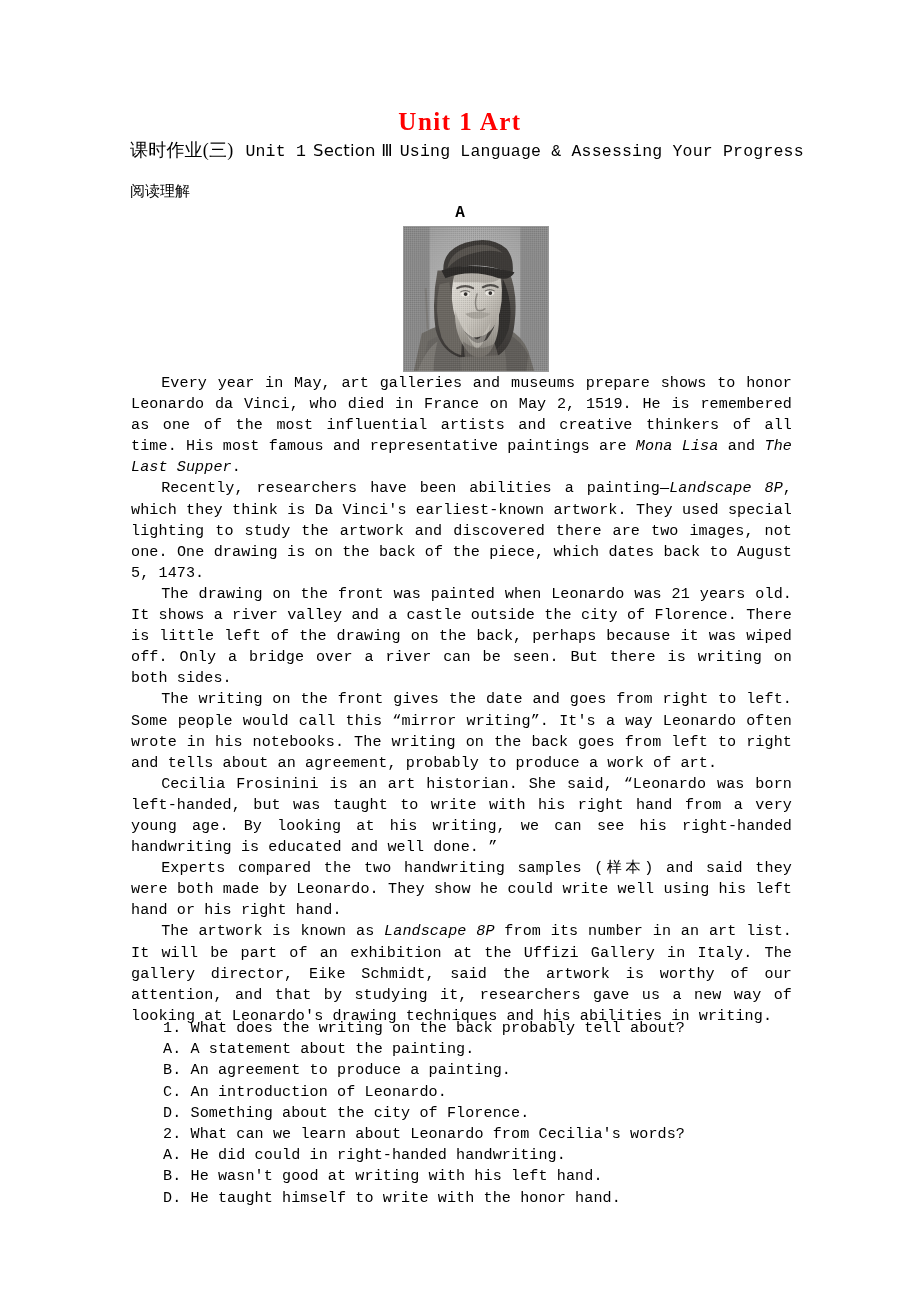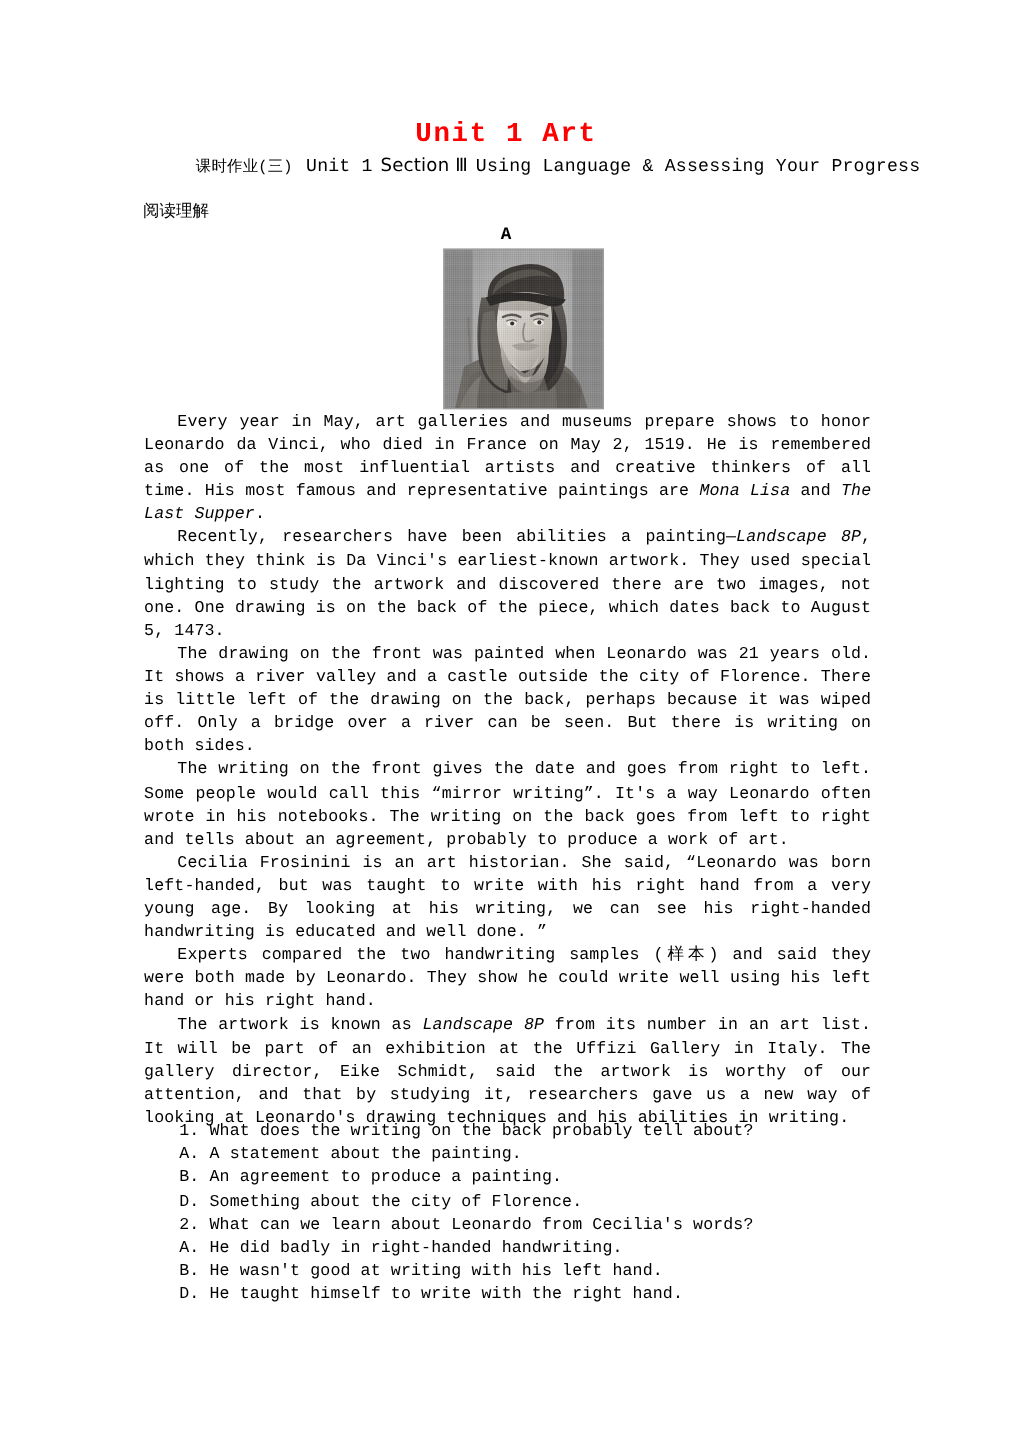--- a/index.html
+++ b/index.html
@@ -27,38 +27,37 @@
   .unit-title {
     position: absolute;
     left: 0;
     top: 108px;
     width: 920px;
     text-align: center;
     color: #ff0000;
     font-weight: bold;
     font-size: 25px;
     letter-spacing: 1.5px;
-    font-family: Liberation Mono, monospace;
+    font-family: Liberation Serif, serif;
     line-height: 28px;
   }
 
   .assign-line {
     position: absolute;
     left: 130px;
     top: 139px;
     width: 680px;
     font-size: 16.5px;
     line-height: 22px;
     letter-spacing: 0.2px;
     white-space: nowrap;
   }
   .assign-line .cjk {
-    font-family: Liberation Mono, monospace;
-    font-size: 14px;
-    margin-left: 48px;
+    font-family: Liberation Serif, serif;
+    font-size: 18px;
   }
   .assign-line .gap { display: inline-block; width: 12px; }
   .assign-line .gap-s { display: inline-block; width: 7px; }
   .roman { font-family: "DejaVu Sans", sans-serif; }
 
   .section-label {
     position: absolute;
     left: 130px;
     top: 181px;
     font-family: "DejaVu Sans", sans-serif;
@@ -229,21 +228,22 @@
 
     <p>Experts compared the two handwriting samples (样本) and said they were both made by Leonardo. They show he could write well using his left hand or his right hand.</p>
 
     <p><span>The artwork is known as </span><em>Landscape 8P</em><span> from its number in an art list. It will be part of an exhibition at the Uffizi Gallery in Italy. The gallery director, Eike Schmidt, said the artwork is worthy of our attention, and that by studying it, researchers gave us a new way of looking at Leonardo's drawing techniques and his abilities in writing.</span></p>
   </div>
 
   <div class="questions">
     <div class="q-line"><span>1.</span>&nbsp;<span>What does the writing on the back probably tell about?</span></div>
     <div class="opt-line">A. A statement about the painting.</div>
     <div class="opt-line">B. An agreement to produce a painting.</div>
+    <div class="opt-line">C. An introduction of Leonardo.</div>
     <div class="opt-line">D. Something about the city of Florence.</div>
 
     <div class="q-line"><span>2.</span>&nbsp;<span>What can we learn about Leonardo from Cecilia's words?</span></div>
-    <div class="opt-line">A. He did badly in right-handed handwriting.</div>
+    <div class="opt-line">A. He did could in right-handed handwriting.</div>
     <div class="opt-line">B. He wasn't good at writing with his left hand.</div>
-    <div class="opt-line">D. He taught himself to write with the right hand.</div>
+    <div class="opt-line">D. He taught himself to write with the honor hand.</div>
   </div>
 
 </div>
 
 </body></html>

